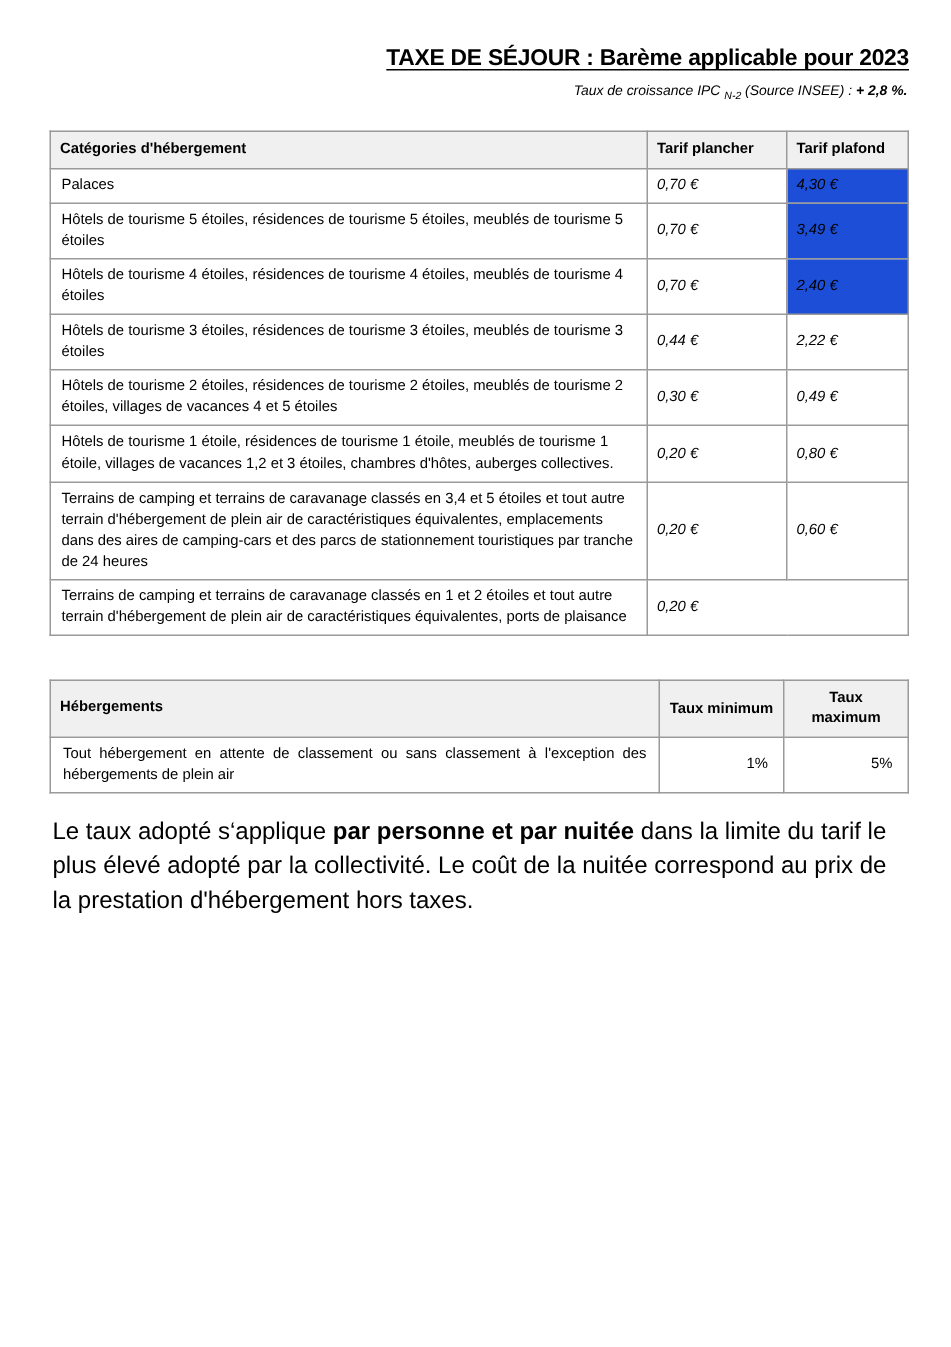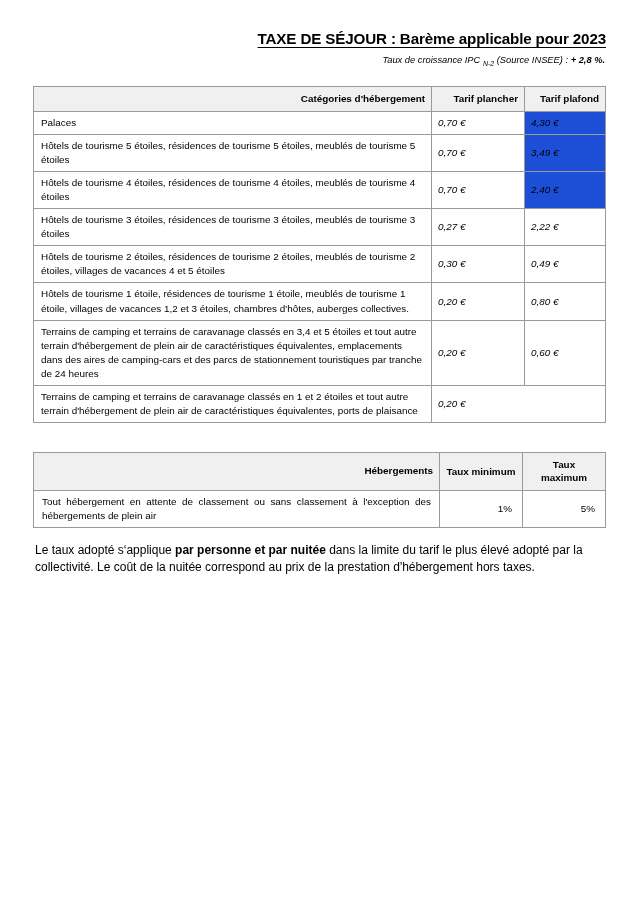--- a/index.html
+++ b/index.html
@@ -66,21 +66,21 @@
     font-size: 9.9px;
     line-height: 1.42;
     vertical-align: middle;
     font-weight: normal;
     text-align: left;
     box-sizing: border-box;
   }
   table.grid thead th {
     background: #f0f0f0;
     font-weight: bold;
-    text-align: right;
+    text-align: left;
     padding-top: 5px;
     padding-bottom: 5px;
   }
   .cat-col   { width: 398px; }
   .price-col { width: 93px;  }
   .plaf-col  { width: 81px;  }
 
   td.price {
     text-align: right;
     font-style: italic;
@@ -107,21 +107,21 @@
   table.grid2 td.rate {
     text-align: right;
     padding-right: 10px;
     font-size: 9.9px;
   }
 
   
   .note {
     margin-top: 14px;
     padding: 0 29px 0 35px;
-    font-size: 12px;
+    font-size: 16px;
     line-height: 1.45;
     text-align: left;
   }
   .note b { font-weight: bold; }
 </style>
 </head>
 <body>
 
 <div class="page">
 
@@ -155,21 +155,21 @@
           <td class="price">0,70 €</td>
           <td class="price hl">3,49 €</td>
         </tr>
         <tr>
           <td class="cat">Hôtels de tourisme 4 étoiles, résidences de tourisme 4 étoiles, meublés de tourisme 4 étoiles</td>
           <td class="price">0,70 €</td>
           <td class="price hl">2,40 €</td>
         </tr>
         <tr>
           <td class="cat">Hôtels de tourisme 3 étoiles, résidences de tourisme 3 étoiles, meublés de tourisme 3 étoiles</td>
-          <td class="price">0,27 €</td>
+          <td class="price">0,44 €</td>
           <td class="price">2,22 €</td>
         </tr>
         <tr>
           <td class="cat">Hôtels de tourisme 2 étoiles, résidences de tourisme 2 étoiles, meublés de tourisme 2 étoiles, villages de vacances 4 et 5 étoiles</td>
           <td class="price">0,30 €</td>
           <td class="price">0,49 €</td>
         </tr>
         <tr>
           <td class="cat">Hôtels de tourisme 1 étoile, résidences de tourisme 1 étoile, meublés de tourisme 1 étoile, villages de vacances 1,2 et 3 étoiles, chambres d'hôtes, auberges collectives.</td>
           <td class="price">0,20 €</td>

